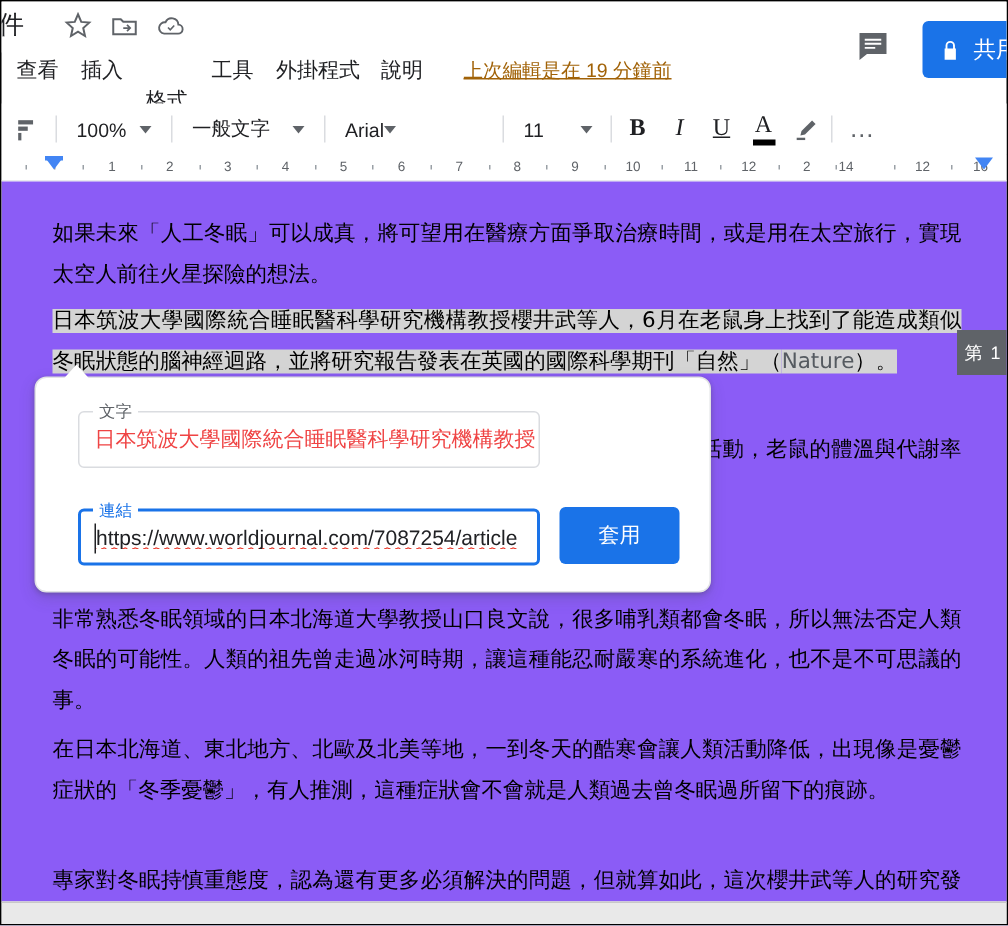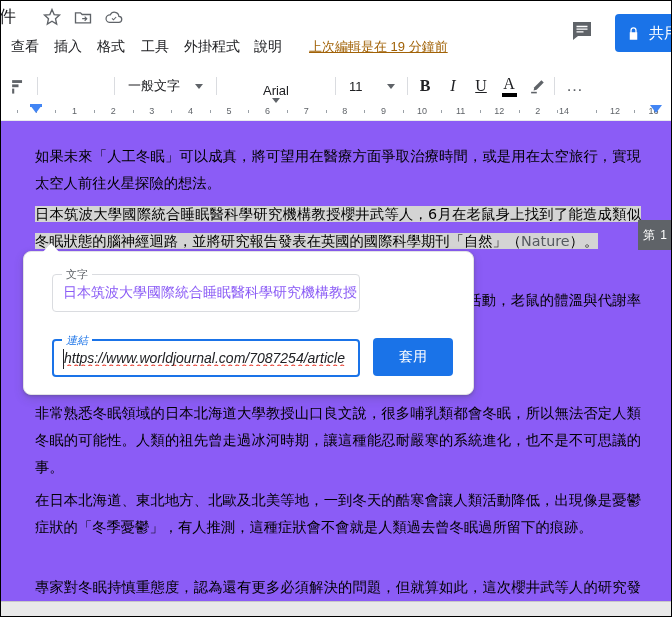--- a/index.html
+++ b/index.html
@@ -197,21 +197,21 @@
     font-size: 11px; color: #5f6368;
     white-space: nowrap;
   }
   .fld.focused .fld-label { color: #1a73e8; left: 8px; }
   .fld-val {
     position: absolute; left: 10px; top: 50%;
     transform: translateY(-50%);
     font-size: 14px;
     white-space: nowrap; overflow: hidden;
   }
-  .fld-val.gray { color: #8b5cf6; font-family:Liberation Mono, monospace; }
+  .fld-val.gray { color: #ef4444; font-family:Liberation Mono, monospace; }
   .fld-val.url  { color: #202124; }
   .squig {
     text-decoration: underline wavy #ea4335;
     text-decoration-skip-ink: none;
   }
   .caretbar {
     position: absolute; left: 9px; top: 8px;
     width: 1px; height: 20px; background: #202124;
   }
   .apply-btn {
@@ -265,50 +265,54 @@
           <path d="M12 2a5 5 0 0 0-5 5v3H6v12h12V10h-1V7a5 5 0 0 0-5-5zm0 2a3 3 0 0 1 3 3v3H9V7a3 3 0 0 1 3-3z"></path>
         </svg>
       </span>
       <span class="share-label">共用</span>
     </div>
   </div>
 
   <div class="menurow">
     <div class="menu-item" style="left:10px;">查看</div>
     <div class="menu-item" style="left:53px;">插入</div>
-    <div class="menu-item" style="left:96px;">格式</div>
+    <div class="menu-item" style="left:96px;margin-top:20px;">格式</div>
     <div class="menu-item" style="left:140px;">工具</div>
     <div class="menu-item" style="left:183px;">外掛程式</div>
     <div class="menu-item" style="left:253px;">說明</div>
     <div class="lastedit">上次編輯是在 19 分鐘前</div>
   </div>
 
   <div class="toolbar">
 
     <div class="tb-item" style="left:4px;width:26px;justify-content:center;">
       <svg width="17" height="17" viewBox="0 0 24 24" fill="#5f6368">
         <rect x="3" y="3" width="14" height="4"></rect>
         <rect x="3" y="9" width="9" height="4"></rect>
         <rect x="3" y="15" width="3" height="7"></rect>
       </svg>
     </div>
 
     <div class="tb-sep" style="left:36px;"></div>
 
+    <div class="tb-item" style="left:44px;width:62px;justify-content:space-between;padding:0 6px;">
+      <span class="tb-text">100%</span>
+      <span class="caret"></span>
+    </div>
 
     <div class="tb-sep" style="left:113px;"></div>
 
     <div class="tb-item" style="left:121px;width:87px;justify-content:space-between;padding:0 6px;">
       <span class="tb-text">一般文字</span>
       <span class="caret"></span>
     </div>
 
     <div class="tb-sep" style="left:215px;"></div>
 
-    <div class="tb-item" style="left:223px;width:104px;justify-content:flex-end;padding:0 6px;flex-direction:column;">
+    <div class="tb-item" style="left:223px;width:104px;justify-content:flex-start;padding:0 6px;">
       <span class="tb-text">Arial</span>
       <span class="caret"></span>
     </div>
 
     <div class="tb-sep" style="left:334px;"></div>
 
     <div class="tb-item" style="left:342px;width:58px;justify-content:space-between;padding:0 6px;">
       <span class="tb-text">11</span>
       <span class="caret"></span>
     </div>
@@ -402,21 +406,21 @@
   <div class="pagebadge">第 1</div>
 
   <div class="linkdlg">
     <div class="dlg-tail"></div>
 
     <div class="fld" style="left:28px;top:22px;width:308px;height:38px;">
       <span class="fld-label">文字</span>
       <span class="fld-val gray">日本筑波大學國際統合睡眠醫科學研究機構教授</span>
     </div>
 
-    <div class="fld focused" style="left:28px;top:87px;width:308px;height:38px;font-style:italic;">
+    <div class="fld focused" style="left:28px;top:87px;width:308px;height:38px;">
       <span class="fld-label">連結</span>
       <span class="caretbar"></span>
       <span class="fld-val url squig" style="left:10px;">https://www.worldjournal.com/7087254/article</span>
     </div>
   </div>
 
   <button class="apply-btn">套用</button>
 
   <div class="bottombar"></div>
 </div>

